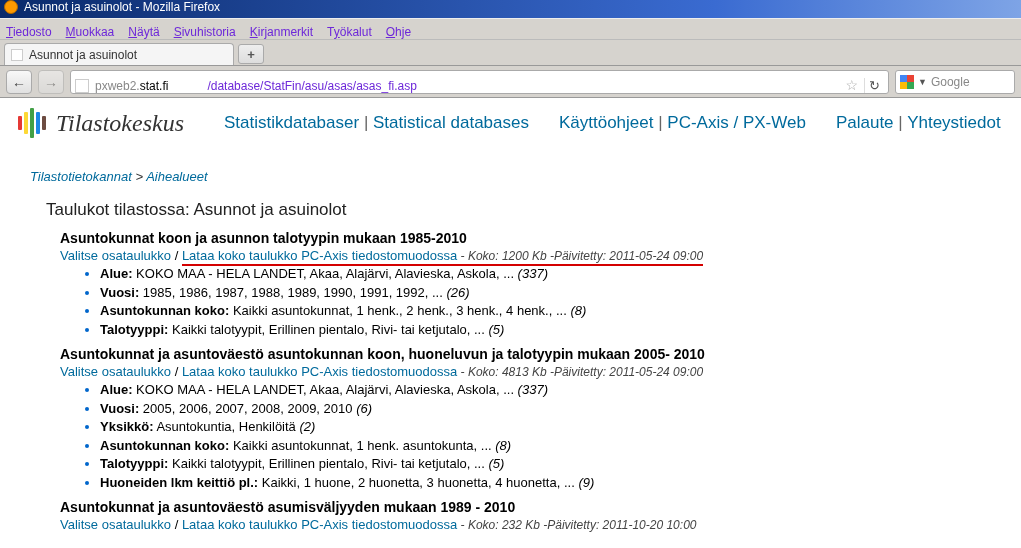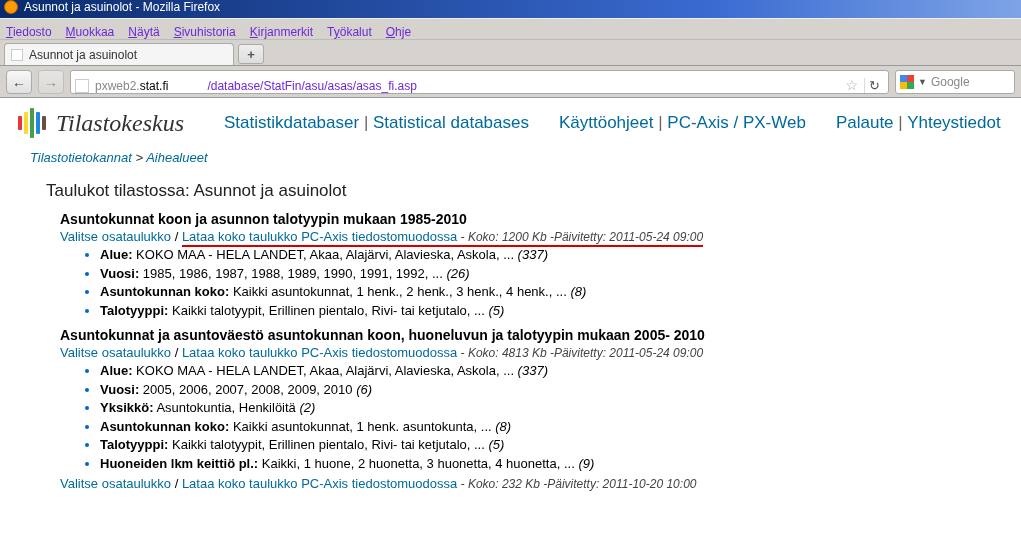--- a/index.html
+++ b/index.html
@@ -35,21 +35,21 @@
   .logo-mark span:nth-child(2){height:22px;background:#fdd835;}
   .logo-mark span:nth-child(3){height:30px;background:#43a047;}
   .logo-mark span:nth-child(4){height:22px;background:#1e88e5;}
   .logo-mark span:nth-child(5){height:14px;background:#6d4c41;}
   .logo-text { font-family: Georgia, serif; font-style: italic; font-size: 24px; color: #333; }
   .navlinks { display: flex; gap: 30px; font-size: 17px; }
   .navlinks a { color: #006a9c; text-decoration: none; cursor: pointer; }
   .navlinks span { color: #666; }
 
   .bluebar { background: #009fd6; color: #fff; font-size: 17px; padding: 8px 14px; font-weight: normal; margin-top:4px; }
-  .breadcrumb { padding: 6px 30px; font-size: 13px; font-style: italic; }
+  .breadcrumb { padding: 6px 30px; font-size: 13px; font-style: italic; margin-top: 19px; }
   .breadcrumb a { color: #006a9c; text-decoration: none; }
   .breadcrumb span { color: #333; }
 
   .content { padding: 2px 30px 10px 30px; }
   h2.section { font-size: 17px; font-weight: normal; color: #222; margin: 8px 0 10px 16px; }
   h3.table-title { font-size: 14px; font-weight: bold; color: #000; margin: 8px 0 2px 30px; }
   .table-links { font-size: 13px; margin: 0 0 2px 30px; }
   .table-links a { color: #006a9c; text-decoration: none; }
   .table-links .meta { color: #444; font-style: italic; font-size: 12px; }
   .underline-red { border-bottom: 2px solid #d40000; padding-bottom: 1px; }
@@ -155,16 +155,17 @@
         <h3 class="table-title">Asuntokunnat ja asuntoväestö asuntokunnan koon, huoneluvun ja talotyypin mukaan 2005- 2010</h3>
         <div class="table-links"><a>Valitse osataulukko</a><span style="color: rgb(0, 0, 0);"> / </span><a>Lataa koko taulukko PC-Axis tiedostomuodossa</a><span class="meta"> - Koko: 4813 Kb -Päivitetty: 2011-05-24 09:00</span></div>
         <ul class="dims">
           <li><span class="lbl">Alue:</span><span class="vals"> KOKO MAA - HELA LANDET, Akaa, Alajärvi, Alavieska, Askola, ... </span><span class="cnt">(337)</span></li>
           <li><span class="lbl">Vuosi:</span><span class="vals"> 2005, 2006, 2007, 2008, 2009, 2010 </span><span class="cnt">(6)</span></li>
           <li><span class="lbl">Yksikkö:</span><span class="vals"> Asuntokuntia, Henkilöitä </span><span class="cnt">(2)</span></li>
           <li><span class="lbl">Asuntokunnan koko:</span><span class="vals"> Kaikki asuntokunnat, 1 henk. asuntokunta, ... </span><span class="cnt">(8)</span></li>
           <li><span class="lbl">Talotyyppi:</span><span class="vals"> Kaikki talotyypit, Erillinen pientalo, Rivi- tai ketjutalo, ... </span><span class="cnt">(5)</span></li>
           <li><span class="lbl">Huoneiden lkm keittiö pl.:</span><span class="vals"> Kaikki, 1 huone, 2 huonetta, 3 huonetta, 4 huonetta, ... </span><span class="cnt">(9)</span></li>
         </ul>
+        <h3 class="table-title">Asuntokunnat ja asuntoväestö asumisväljyyden mukaan 1989 - 2010</h3>
         <div class="table-links"><a>Valitse osataulukko</a><span style="color: rgb(0, 0, 0);"> / </span><a>Lataa koko taulukko PC-Axis tiedostomuodossa</a><span class="meta"> - Koko: 232 Kb -Päivitetty: 2011-10-20 10:00</span></div>
       </div>
   </div>
 </div>
 
 </body></html>

